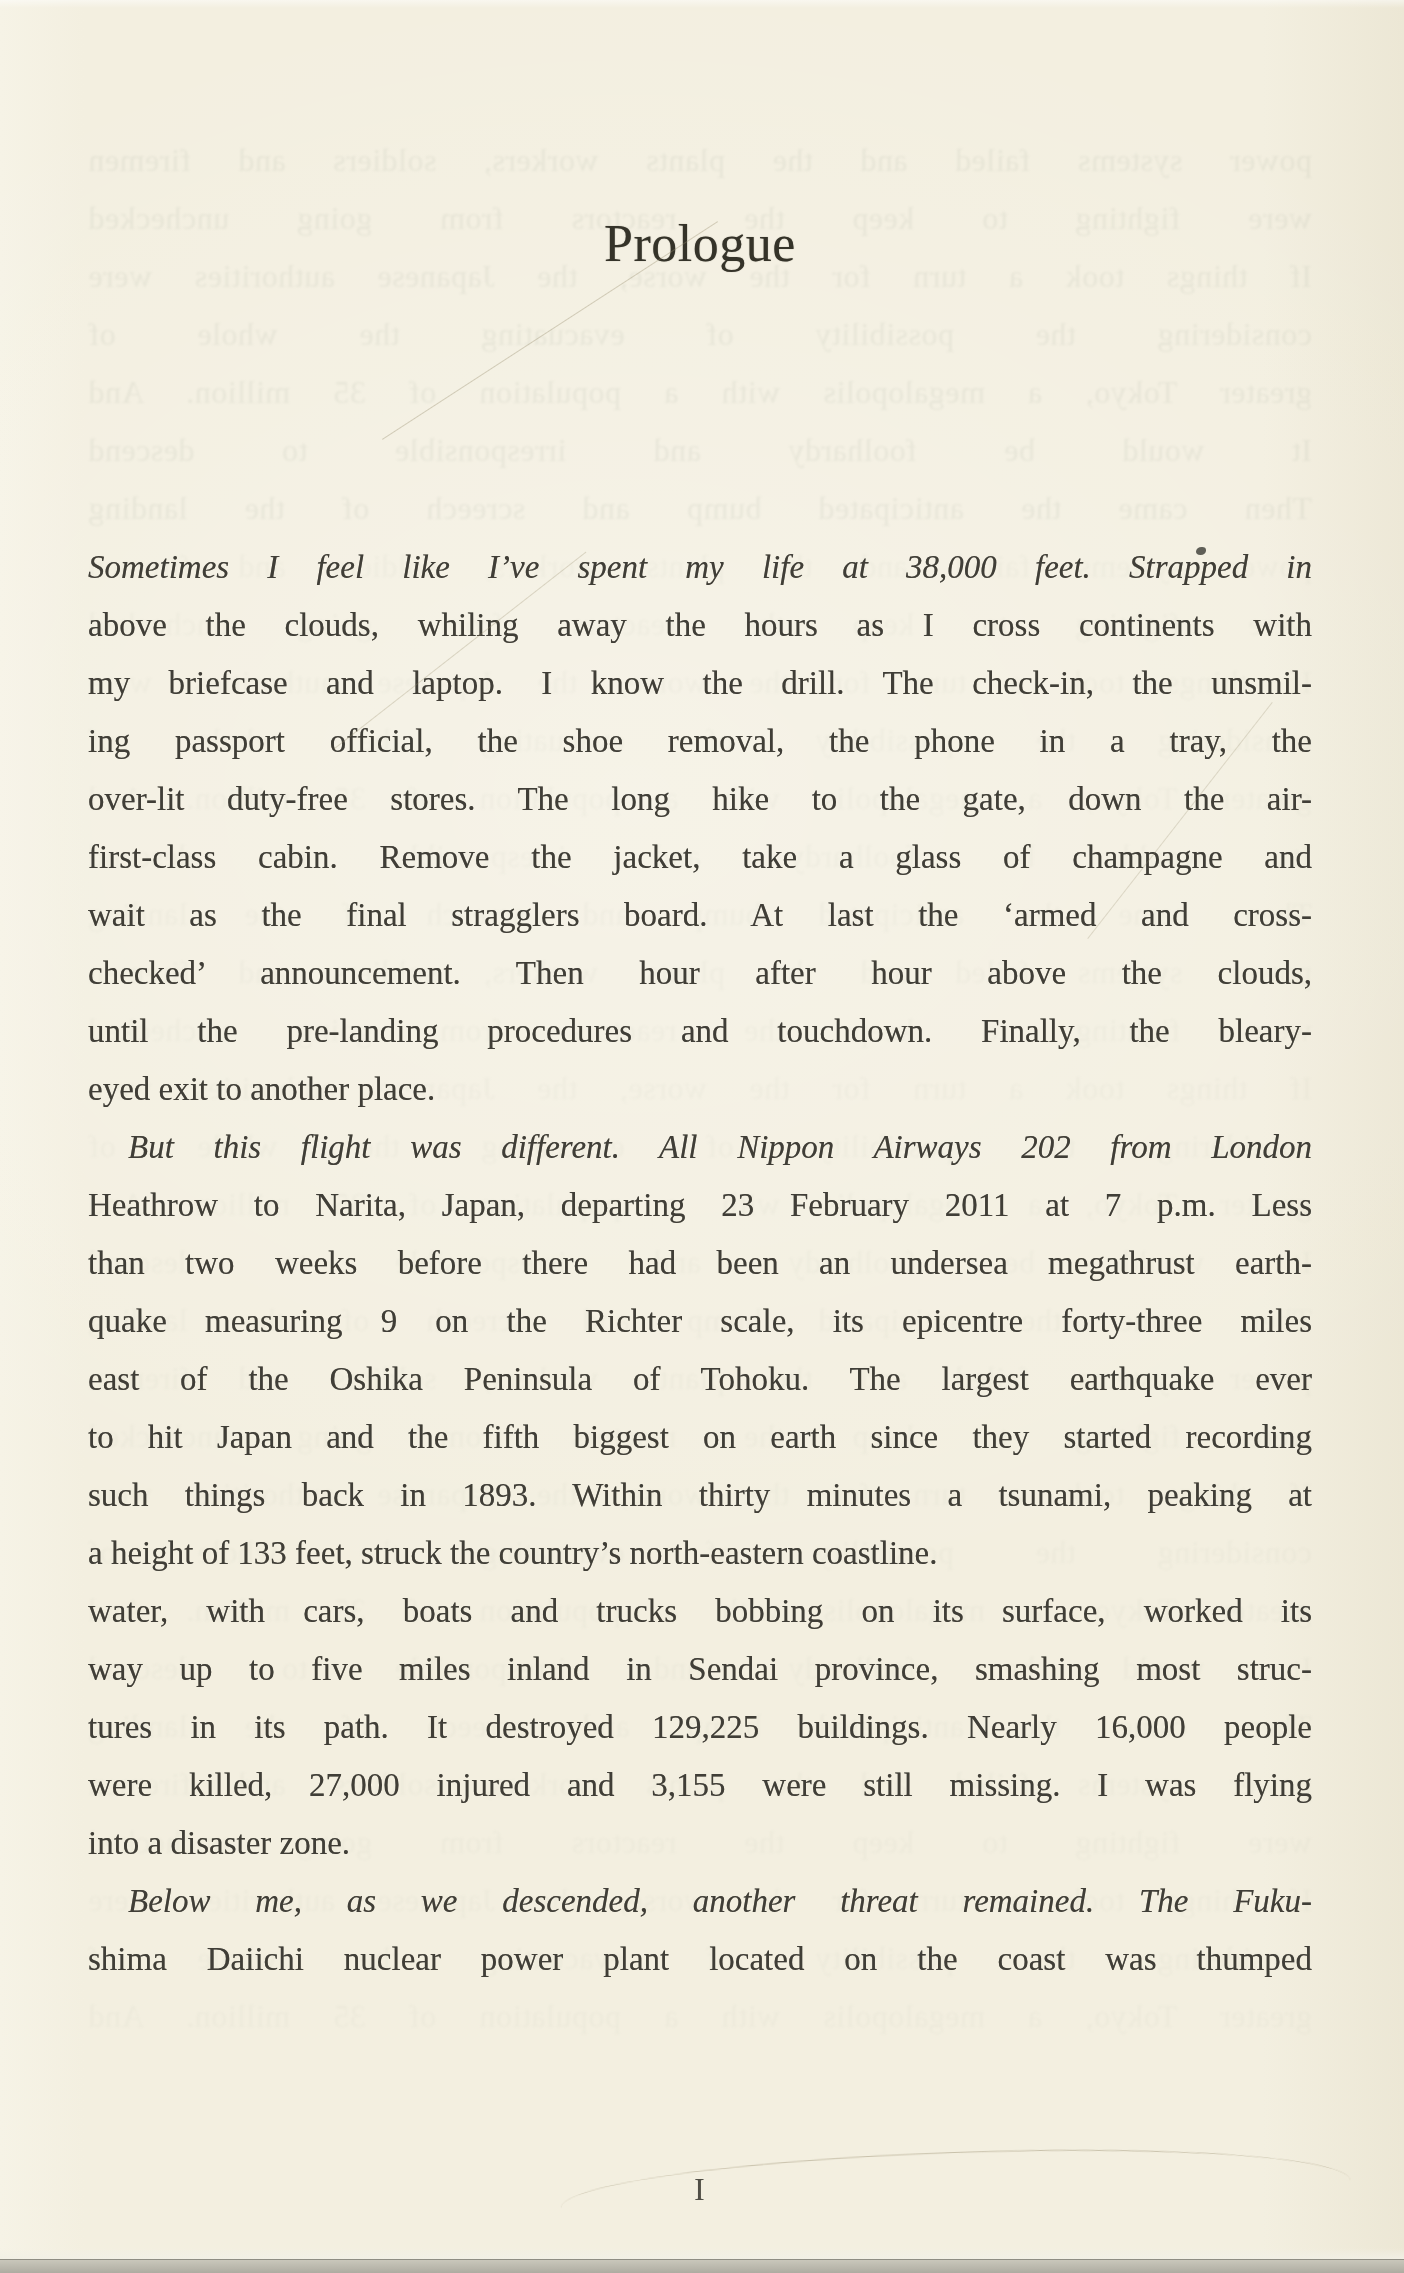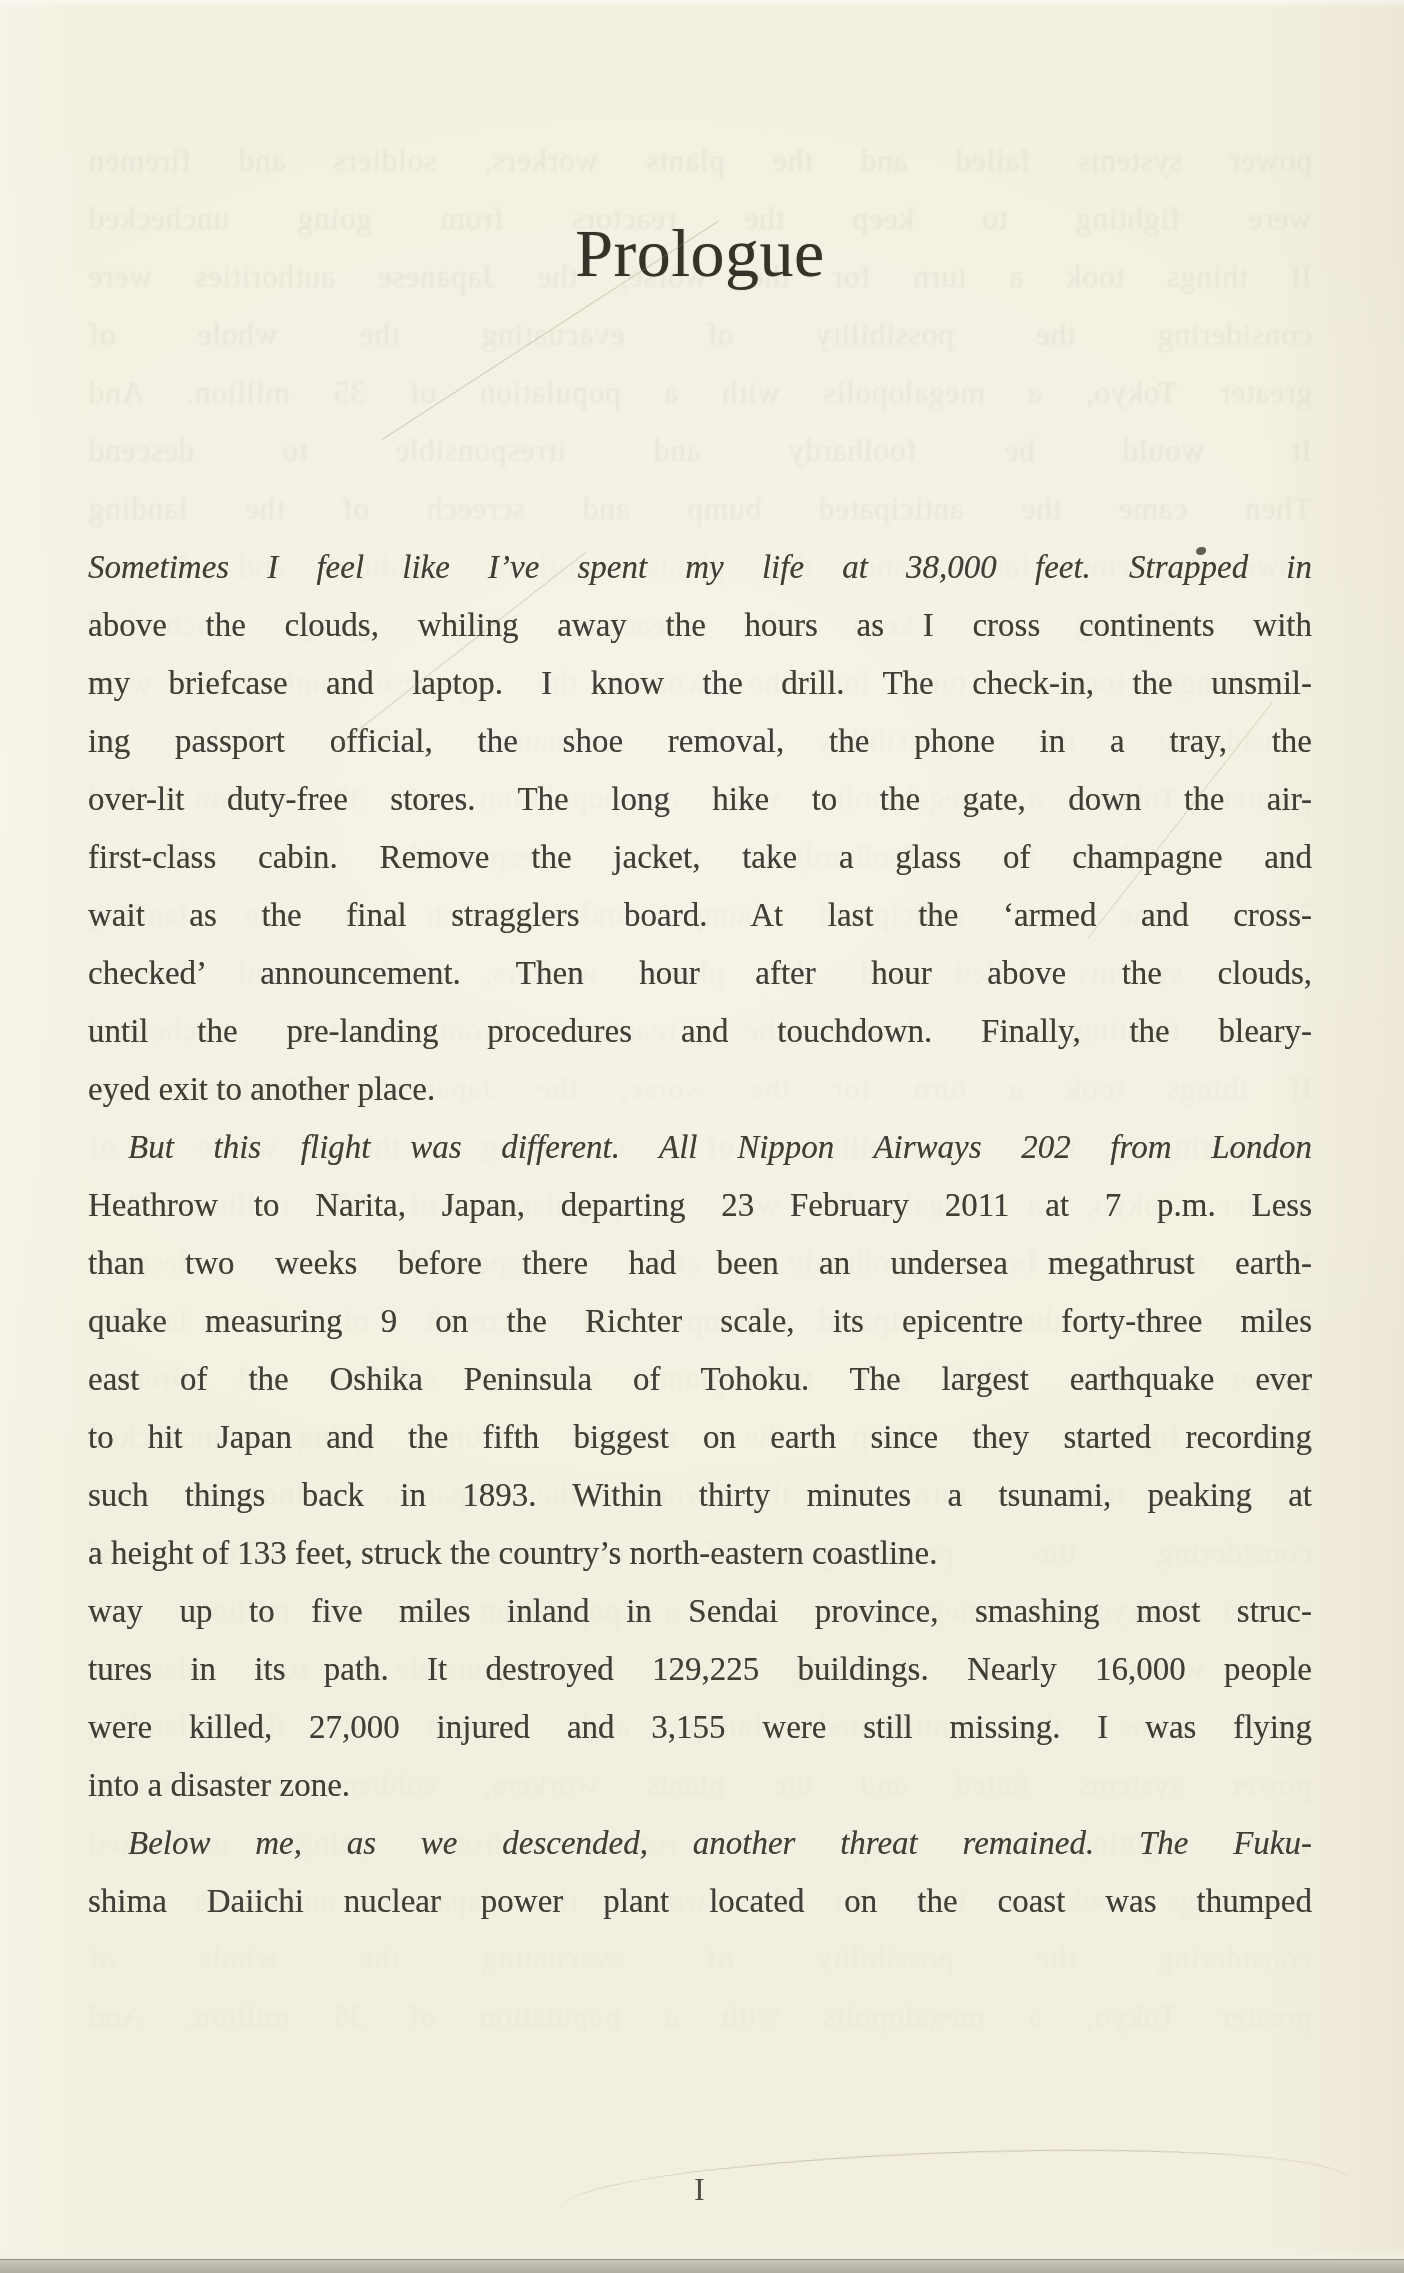--- a/index.html
+++ b/index.html
@@ -32,21 +32,21 @@
     filter:blur(1.2px);
     text-align:justify;
     text-align-last:justify;
     letter-spacing:.5px;
     white-space:nowrap;
     overflow:hidden;
   }
   .heading{
     position:absolute;left:88px;top:214px;width:1224px;
     margin:0;
-    font-size:68px;font-weight:500;
+    font-size:52px;font-weight:500;
     color:var(--heading-ink);
     text-align:center;
     letter-spacing:.5px;
     text-shadow:0 0 1px rgba(53,51,41,.45);
   }
   .body-block{
     position:absolute;left:88px;top:538px;width:1224px;
     font-size:33px;
     color:var(--ink);
     text-shadow:0 0 .6px rgba(64,62,55,.55);
@@ -152,20 +152,21 @@
 
     <div class="line first">But this flight was different. All Nippon Airways 202 from London</div>
     <div class="line">Heathrow to Narita, Japan, departing 23 February 2011 at 7 p.m. Less</div>
     <div class="line">than two weeks before there had been an undersea megathrust earth-</div>
     <div class="line">quake measuring 9 on the Richter scale, its epicentre forty-three miles</div>
     <div class="line">east of the Oshika Peninsula of Tohoku. The largest earthquake ever</div>
     <div class="line">to hit Japan and the fifth biggest on earth since they started recording</div>
     <div class="line">such things back in 1893. Within thirty minutes a tsunami, peaking at</div>
     <div class="line last">a height of 133 feet, struck the country’s north-eastern coastline.</div>
 
+    <div class="line">water, with cars, boats and trucks bobbing on its surface, worked its</div>
     <div class="line">way up to five miles inland in Sendai province, smashing most struc-</div>
     <div class="line">tures in its path. It destroyed 129,225 buildings. Nearly 16,000 people</div>
     <div class="line">were killed, 27,000 injured and 3,155 were still missing. I was flying</div>
     <div class="line last">into a disaster zone.</div>
 
     <div class="line first">Below me, as we descended, another threat remained. The Fuku-</div>
     <div class="line">shima Daiichi nuclear power plant located on the coast was thumped</div>
   </div>
 
   <div class="page-number">I</div>

